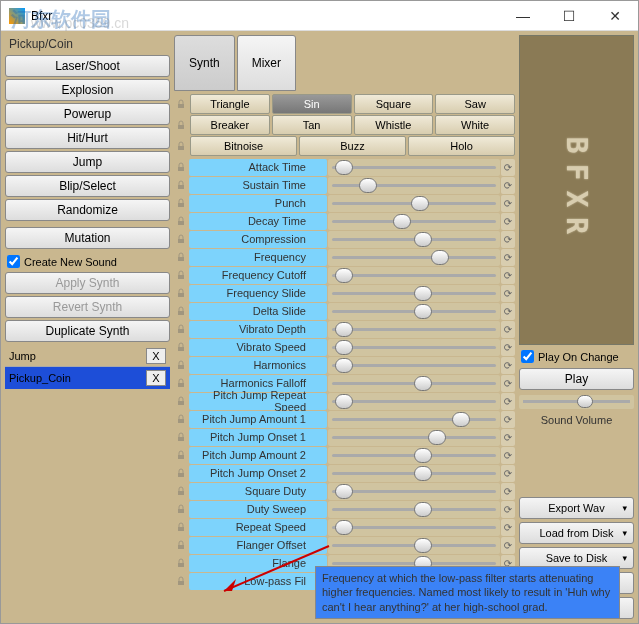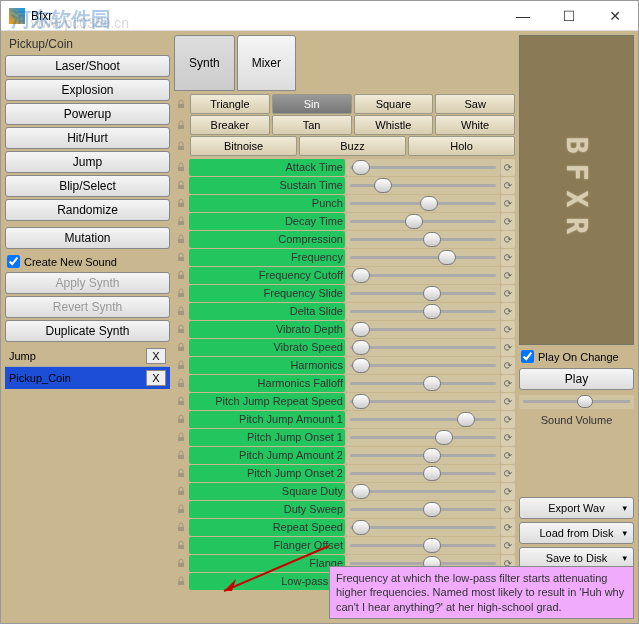--- a/index.html
+++ b/index.html
@@ -28,35 +28,35 @@
 .tabrow{display:flex;gap:2px;margin-bottom:2px}
 .tab{padding:20px 14px;background:linear-gradient(#f5f5f5,#ddd);border:1px solid #888;border-radius:3px 3px 0 0;font-size:12px;cursor:pointer}
 .tab.active{background:linear-gradient(#ddd,#ccc)}
 .waverow{display:flex;gap:2px;margin-bottom:1px;align-items:center}
 .lockcol{width:14px;display:flex;align-items:center;justify-content:center}
 .lock{width:10px;height:10px;opacity:0.4}
 .wavebtn{flex:1;height:20px;background:linear-gradient(#f0ead8,#d8cdaf);border:1px solid #998;border-radius:2px;display:flex;align-items:center;justify-content:center;font-size:11px;cursor:pointer}
 .wavebtn.active{background:linear-gradient(#999,#777);color:#fff}
 .paramrow{display:flex;align-items:center;height:18px;gap:1px}
 .paramrow .lockcol{width:14px}
-.paramrow .label{width:156px;text-align:right;padding-right:2px;font-size:11px;color:#333;background:#22c55e;height:17px;display:flex;align-items:center;justify-content:flex-end;border-radius:2px}
+.paramrow .label{width:138px;text-align:right;padding-right:21px;font-size:11px;color:#333;background:#7dd3fc;height:17px;display:flex;align-items:center;justify-content:flex-end;border-radius:2px}
 .paramrow .slider{flex:1;height:17px;background:#d0c4a0;position:relative;border-radius:2px}
 .paramrow .track{position:absolute;left:4px;right:4px;top:7px;height:3px;background:#aaa;border-radius:2px}
 .paramrow .thumb{position:absolute;top:1px;width:18px;height:15px;background:linear-gradient(#fff,#ccc);border:1px solid #777;border-radius:8px}
 .paramrow .reset{width:14px;height:17px;display:flex;align-items:center;justify-content:center;font-size:10px;color:#666;background:#d8cdaf;border-radius:2px}
 .rightcol{width:115px;display:flex;flex-direction:column;gap:3px}
 .logo{height:310px;background:#8a7a55;border:1px solid #776;display:flex;align-items:center;justify-content:center;position:relative}
 .logo-text{font-family:monospace;font-size:28px;color:#d8cdaf;transform:rotate(90deg);letter-spacing:10px;font-weight:bold;text-shadow:0 0 2px #d8cdaf}
 .volslider{height:14px;background:#d0c4a0;position:relative;border-radius:2px;margin:2px 0}
 .volslider .track{position:absolute;left:4px;right:4px;top:5px;height:3px;background:#aaa}
 .volslider .thumb{position:absolute;top:0;width:16px;height:13px;background:linear-gradient(#fff,#ccc);border:1px solid #777;border-radius:7px;left:50%}
 .vollabel{text-align:center;font-size:11px;color:#333}
 .dropbtn{height:22px;background:linear-gradient(#f5f5f5,#ddd);border:1px solid #888;border-radius:3px;display:flex;align-items:center;justify-content:center;font-size:11px;cursor:pointer;position:relative}
 .dropbtn .arrow{position:absolute;right:6px;font-size:9px}
-.tooltip{position:absolute;bottom:4px;right:4px;width:305px;background:#f0abfc;border:1px solid #888;padding:4px 6px;font-size:11px;color:#333;z-index:50;line-height:1.3}
+.tooltip{position:absolute;bottom:4px;right:18px;width:305px;background:#3b82f6;border:1px solid #888;padding:4px 6px;font-size:11px;color:#333;z-index:50;line-height:1.3}
 .arrow-annot{position:absolute;left:213px;top:540px;z-index:40;pointer-events:none}
 </style>
 </head>
 <body>
 
 <div class="window">
   <div class="titlebar">
     <div class="icon"></div>
     <div class="title">Bfxr</div>
     <div class="winbtn">—</div>

